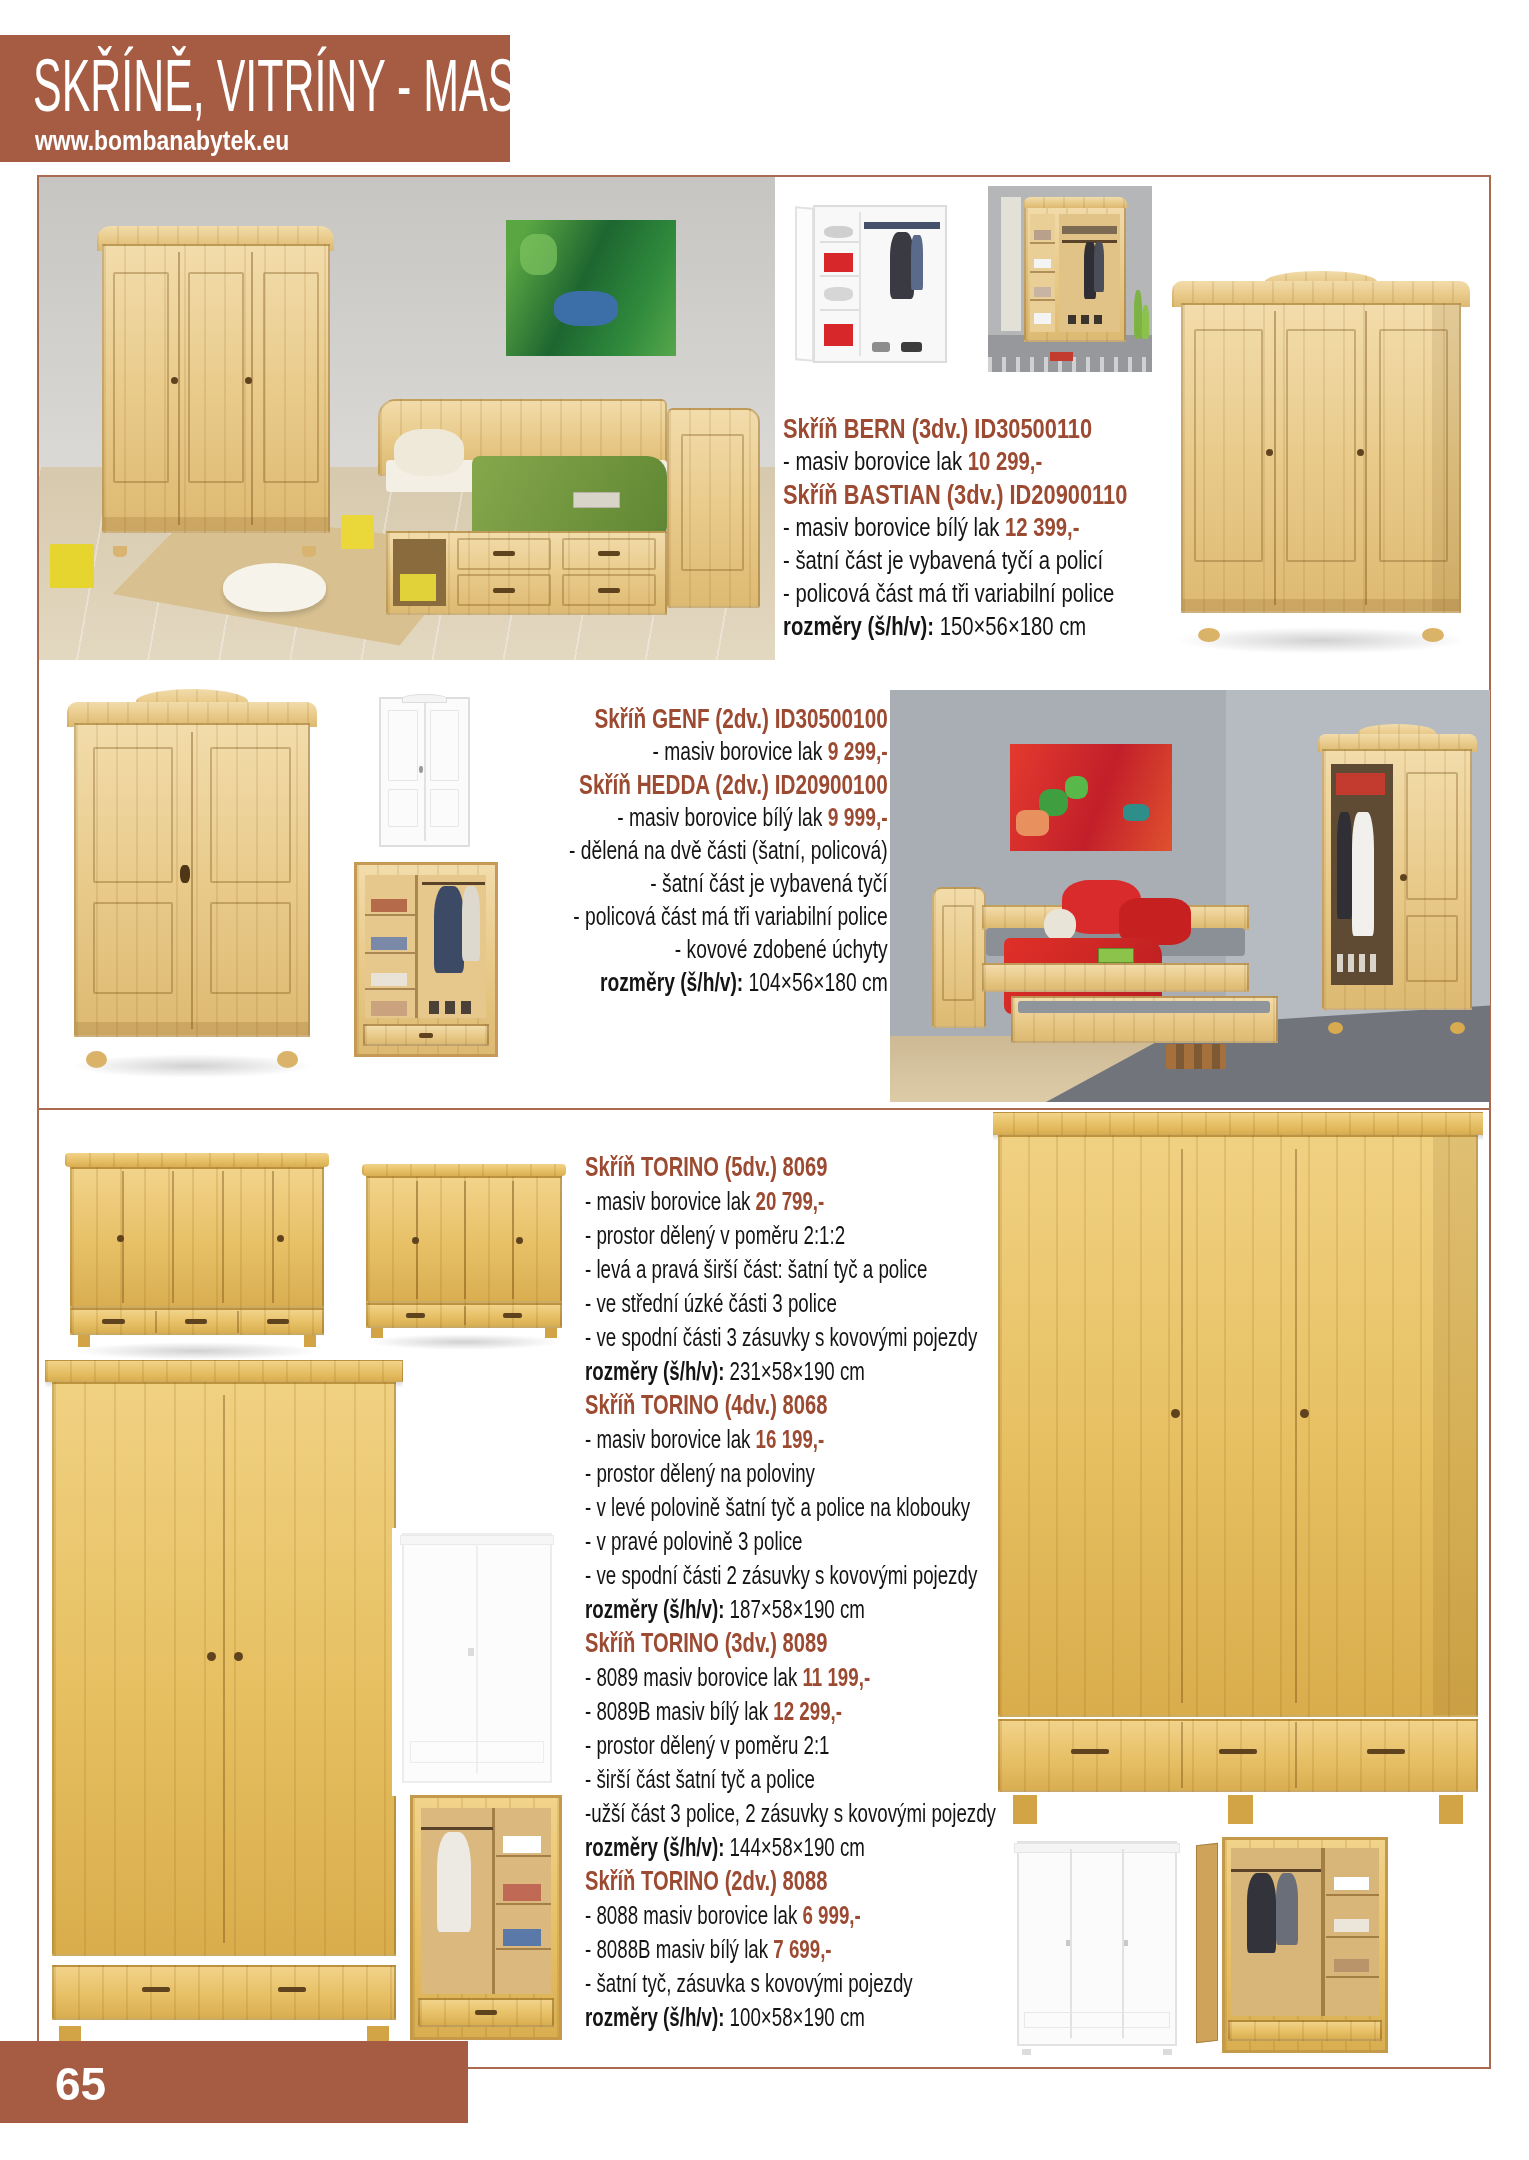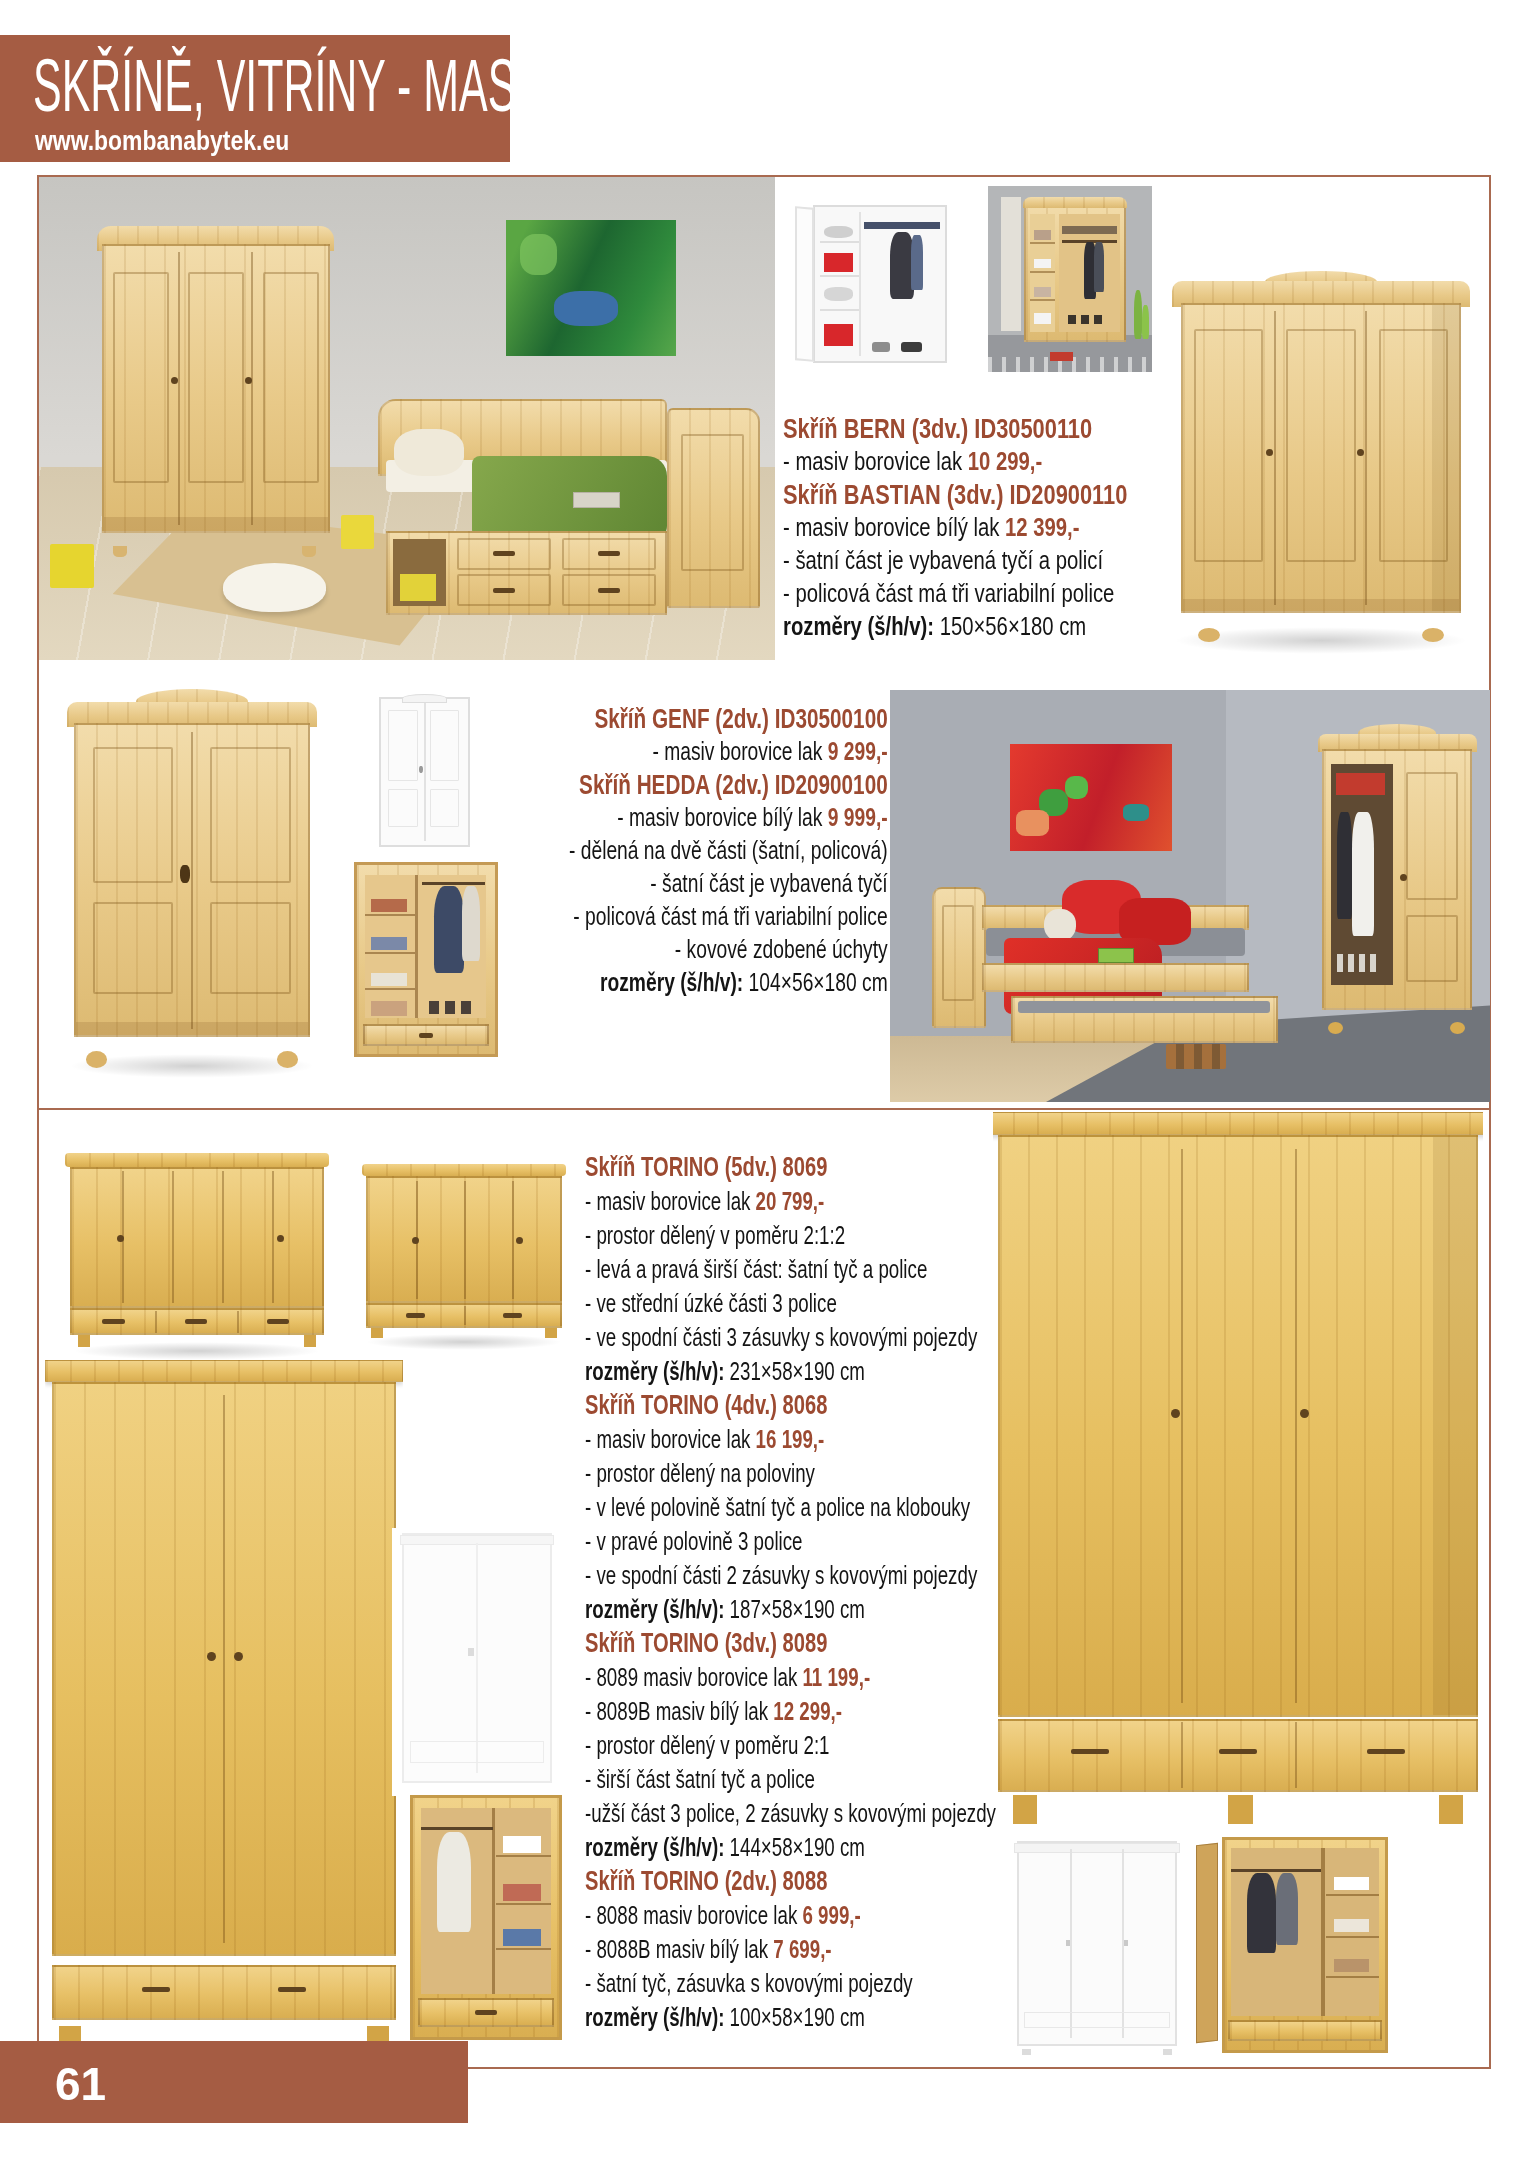--- a/index.html
+++ b/index.html
@@ -448,14 +448,14 @@
     <div class="line s">-užší část 3 police, 2 zásuvky s kovovými pojezdy</div>
     <div class="line d"><b>rozměry (š/h/v):</b> 144×58×190 cm</div>
     <div class="line h">Skříň TORINO (2dv.) 8088</div>
     <div class="line s">- 8088 masiv borovice lak<span class="price"> 6 999,-</span></div>
     <div class="line s">- 8088B masiv bílý lak<span class="price"> 7 699,-</span></div>
     <div class="line s">- šatní tyč, zásuvka s kovovými pojezdy</div>
     <div class="line d"><b>rozměry (š/h/v):</b> 100×58×190 cm</div>
   </div>
 
 <div class="footerbar">
-  <div class="pagenum">61</div>
+  <div class="pagenum">65</div>
 </div>
 
 </body></html>

